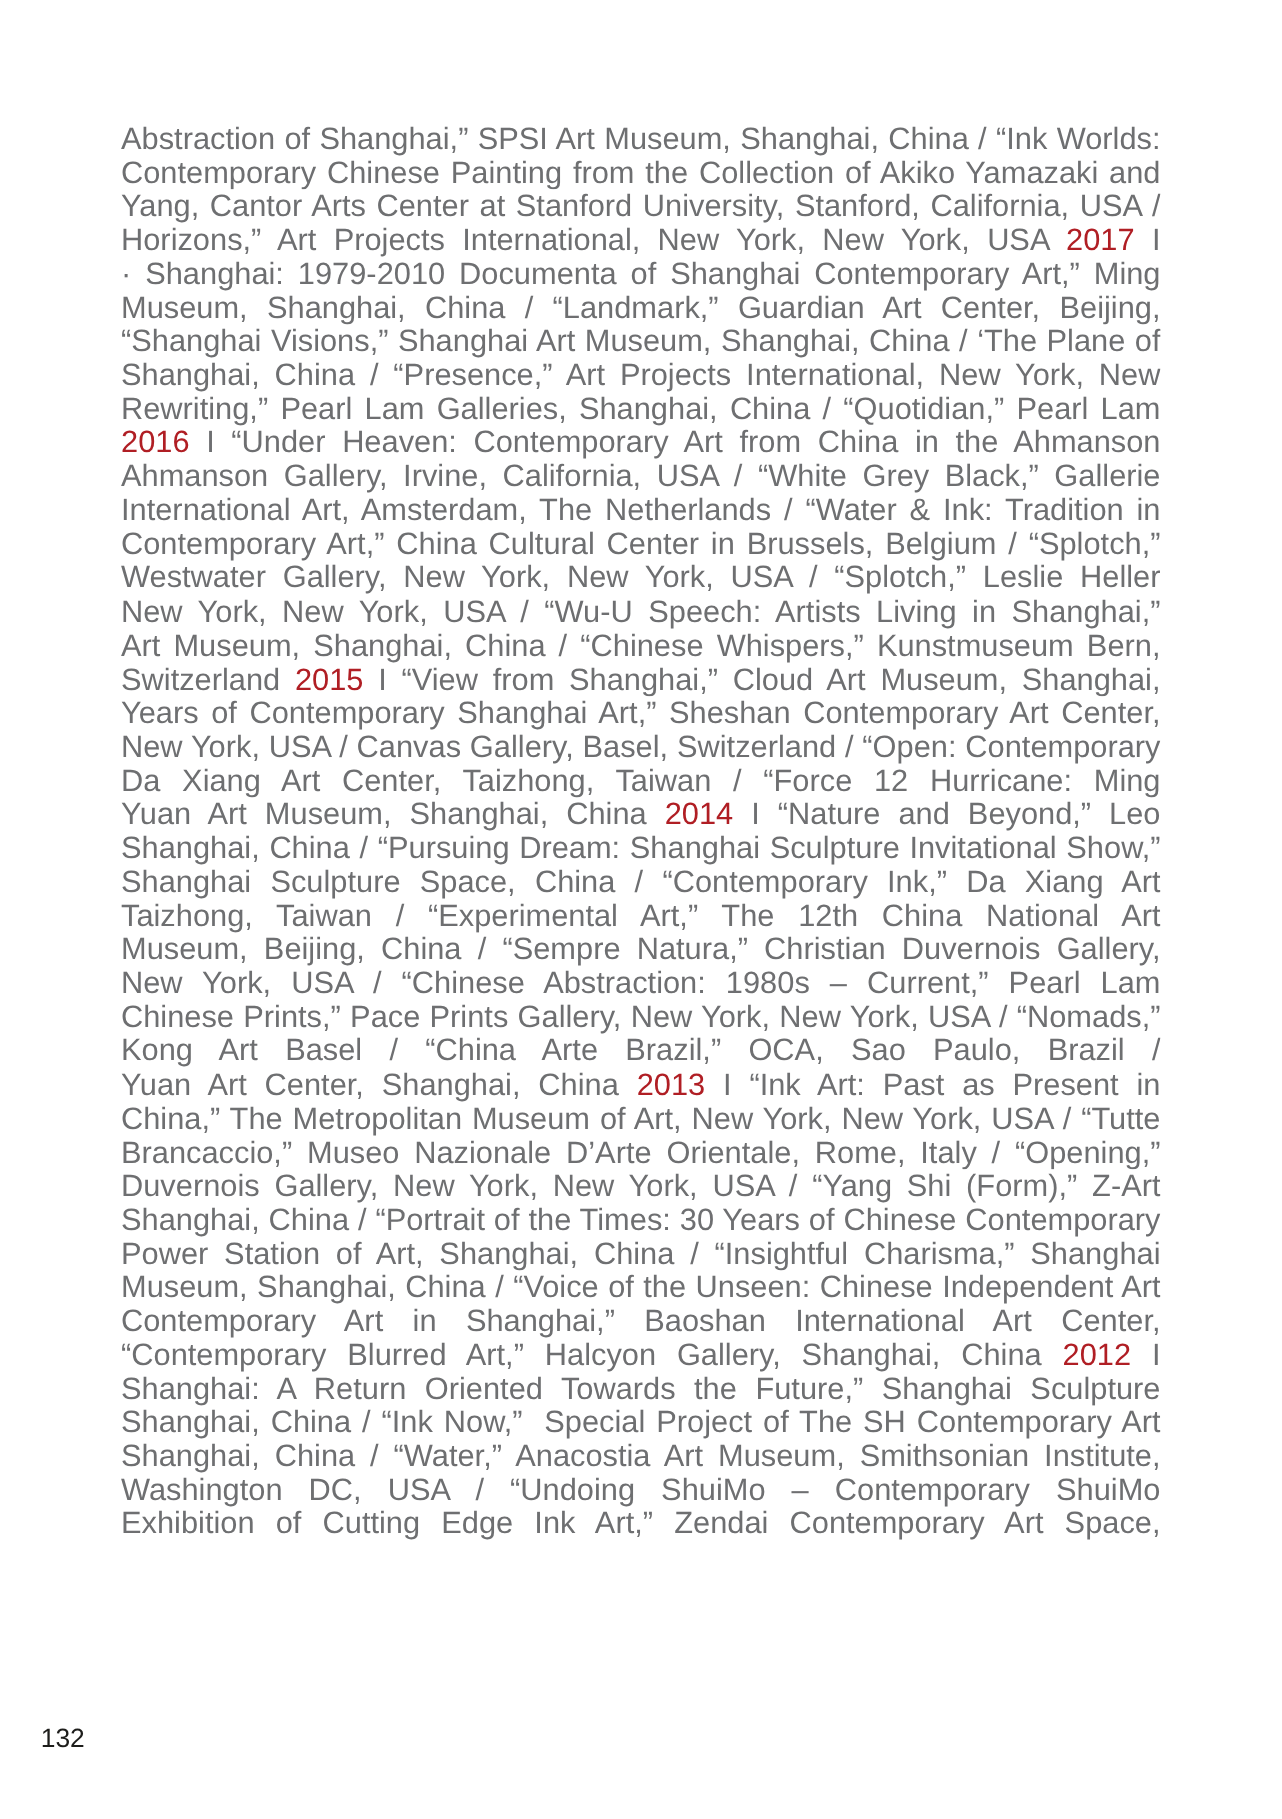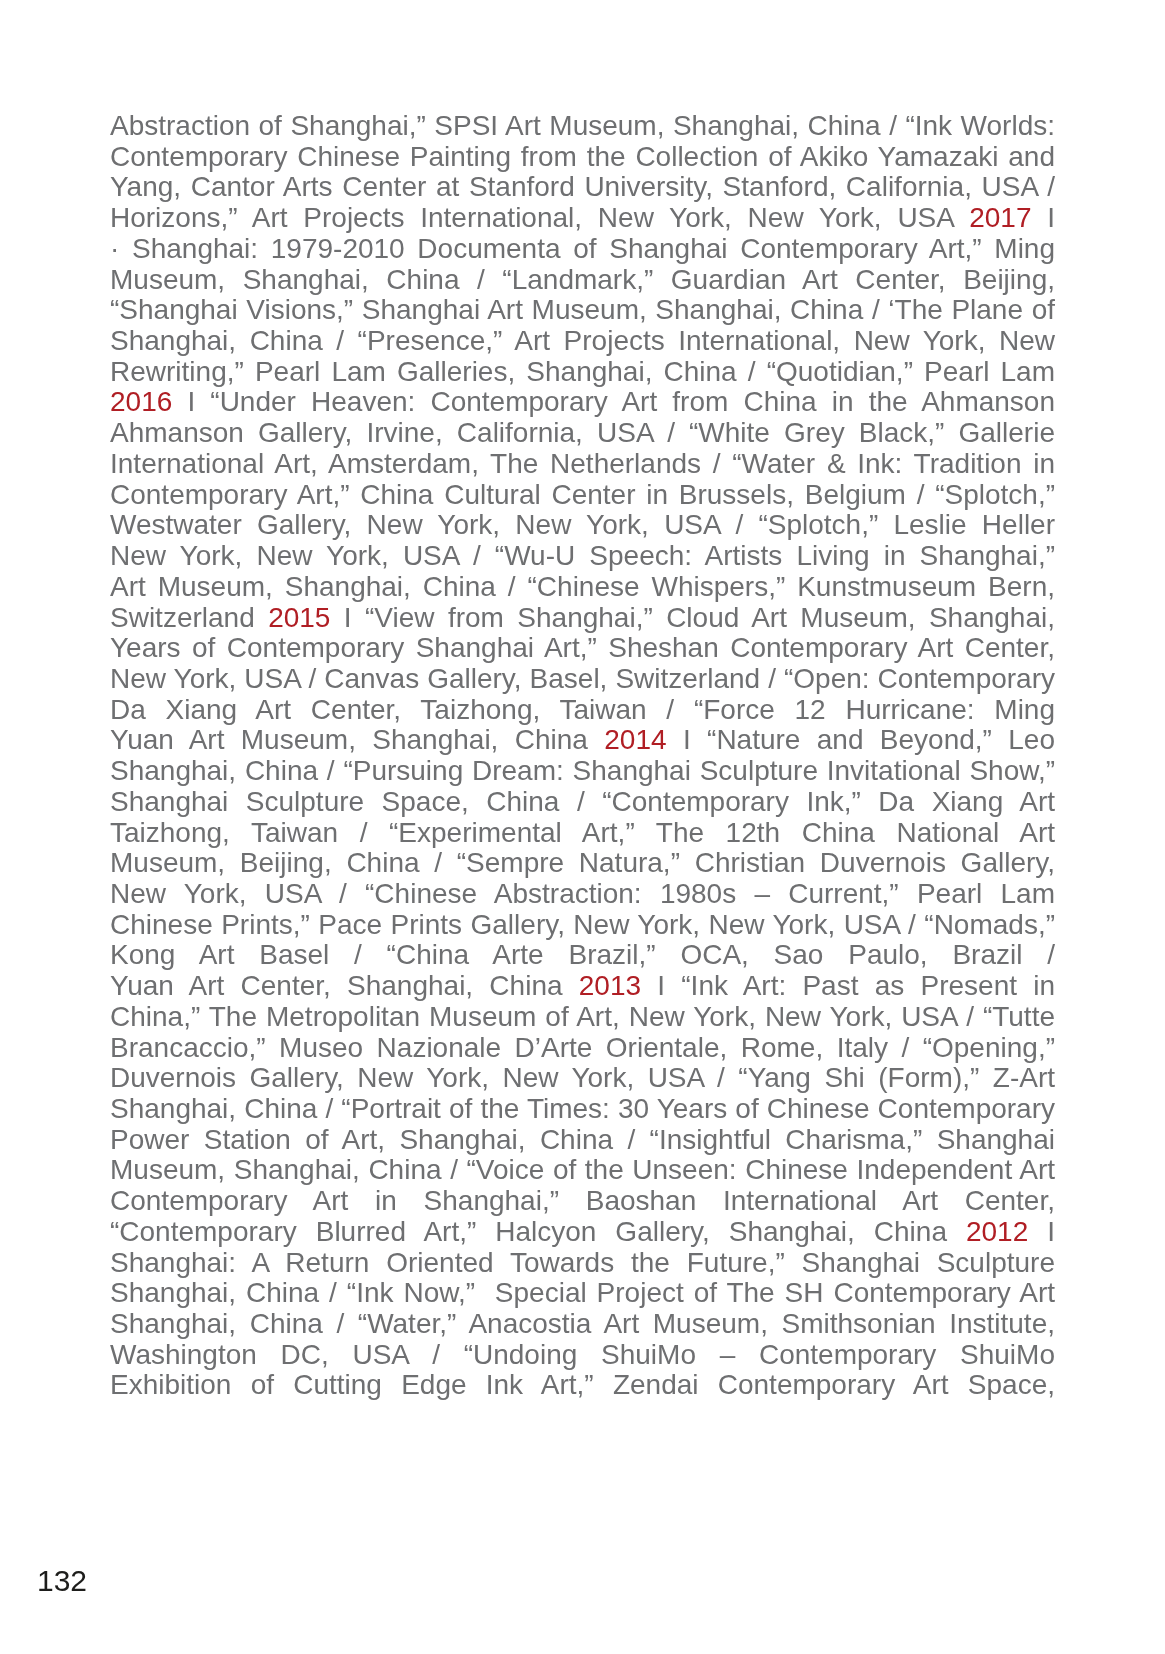--- a/index.html
+++ b/index.html
@@ -19,21 +19,21 @@
   }
   .line{
     line-height:30.72px;height:30.72px;overflow:hidden;
     text-align:justify;text-align-last:justify;
   }
   
   .line::after{content:"";display:inline-block;width:100%;height:0;}
   .line .year{color:var(--year-accent);font-weight:normal;}
   .page-number{
     position:absolute;left:37px;top:1565px;
-    font-size:30px;line-height:32px;color:var(--page-number);
+    font-size:24px;line-height:32px;color:var(--page-number);
   }
 </style>
 </head>
 <body>
 
 <div class="text-block">
     <div class="line"><span>Abstraction of Shanghai,” SPSI Art Museum, Shanghai, China / “Ink Worlds:</span></div>
     <div class="line"><span>Contemporary Chinese Painting from the Collection of Akiko Yamazaki and Jerry</span></div>
     <div class="line"><span>Yang, Cantor Arts Center at Stanford University, Stanford, California, USA / “Blurred</span></div>
     <div class="line"><span>Horizons,” Art Projects International, New York, New York, USA </span><span class="year">2017</span><span> I “Avant-Garde</span></div>

